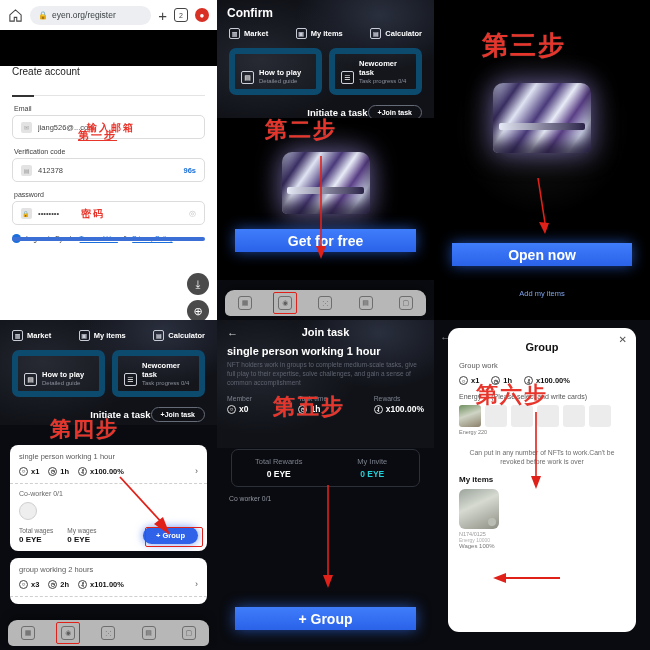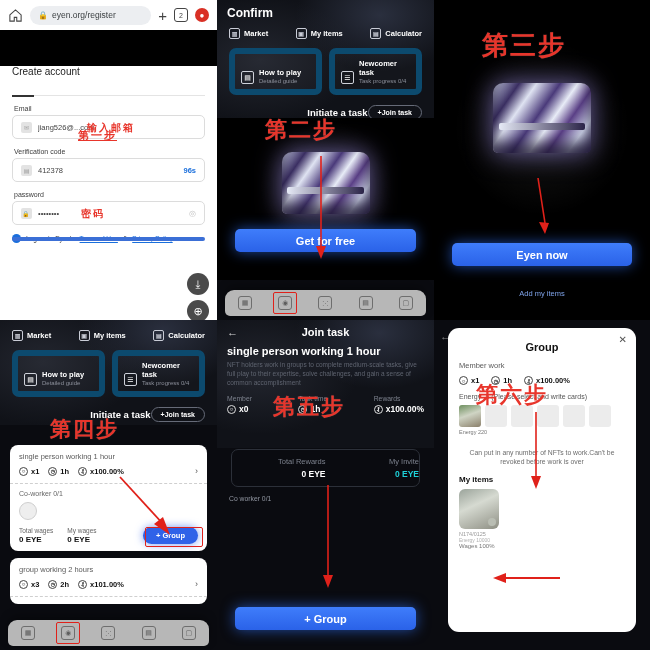--- a/index.html
+++ b/index.html
@@ -158,23 +158,23 @@
     border-radius:10px 10px 5px 5px;
     box-shadow:0 0 26px #9b8ae6aa, inset 0 -10px 14px #1b1630cc;
   }
   .chest:after{
     content:""; position:absolute; left:6%; right:6%; top:56%; height:7px;
     background:linear-gradient(90deg,#e6eaf6,#2b2448);
     border-radius:2px;
   }
   .chestbig { width:98px; height:70px; }
   .bigbtn {
-    position:absolute; left:18px; right:18px; height:23px; border-radius:5px;
+    position:absolute; left:18px; right:18px; height:23px; border-radius:0;
     background:linear-gradient(180deg,#3f7dfb,#2a62e8);
-    color:#fff; font-size:11px; font-weight:bold;
+    color:#fff; font-size:14px; font-weight:bold;
     display:flex; align-items:center; justify-content:center;
     box-shadow:0 0 14px #2f6ef0aa;
   }
   .addmy {
     position:absolute; left:0; right:0; text-align:center;
     font-size:7.5px; color:#7ea2e8;
   }
   .arrow-red { position:absolute; z-index:30; }
 
   
@@ -230,21 +230,21 @@
   .jm-l { font-size:6.8px; color:#7c818d; }
   .jm-v { font-size:8.5px; font-weight:bold; display:flex; align-items:center; gap:3px; margin-top:2px; }
   .jm-ico { width:9px;height:9px;border:1px solid #ddd;border-radius:50%;
             display:flex;align-items:center;justify-content:center;font-size:5px; }
   .jt-divline { height:1px; background:#23262e; margin:0 0 0 0; }
   .jt-no { font-size:8px; font-weight:bold; padding:9px 10px 0 10px; }
   .rewbox {
     margin:9px 14px 0 14px; border:1px solid #2c3039; border-radius:7px;
     display:flex; padding:7px 0;
   }
-  .rb-c { flex:1; text-align:right; }
+  .rb-c { flex:1; text-align:center; }
   .rb-l { font-size:7.5px; color:#7c818d; }
   .rb-v { font-size:8.5px; font-weight:bold; margin-top:3px; }
   .cyan { color:#1fd0d8; }
   .jt-cow { font-size:6.8px; color:#9297a2; padding:8px 0 0 12px; }
 
   
   .modalbg {
     position:absolute; inset:0; background:#0a0b10;
   }
   .modal {
@@ -419,21 +419,21 @@
 
   <div class="panel">
     <div class="appdark" style="background:#000;">
       <div class="step-cn" style="left:48px; top:28px; font-size:26px;">第三步</div>
       <div class="chestglow" style="left:50%; top:40%; width:190px; height:190px;"></div>
       <div class="chest chestbig" style="left:50%; top:37%;"></div>
       <svg class="arrow-red" style="left:100px; top:178px; width:20px; height:58px;" viewBox="0 0 20 58">
         <line x1="4" y1="0" x2="11" y2="45" stroke="#e0211a" stroke-width="1.6"></line>
         <polygon points="11,56 5,44 15,45" fill="#e0211a"></polygon>
       </svg>
-      <div class="bigbtn" style="bottom:54px;">Eyen now</div>
+      <div class="bigbtn" style="bottom:54px;">Open now</div>
       <div class="addmy" style="bottom:22px;">Add my items</div>
     </div>
   </div>
 
   <div class="panel">
     <div class="appdark">
       <div class="hdrtex" style="height:105px;"></div>
       <div class="navrow" style="padding-top:10px;">
         <div class="navitem">
           <span class="ni-ico">▥</span>
@@ -606,21 +606,21 @@
     </div>
   </div>
 
   <div class="panel">
     <div class="modalbg">
       <div style="position:absolute;left:6px;top:10px;color:#888;font-size:11px;">←</div>
     </div>
     <div class="modal">
       <span class="m-close">✕</span>
       <div class="m-title">Group</div>
-      <div class="m-lbl">Member work</div>
+      <div class="m-lbl">Group work</div>
 
       <div class="m-stats">
         <span class="tc-stat">
             <span class="st-ico">☺</span>
             <span>x1</span>
           </span>
         <span class="tc-stat">
             <span class="st-ico">◷</span>
             <span>1h</span>
           </span>

